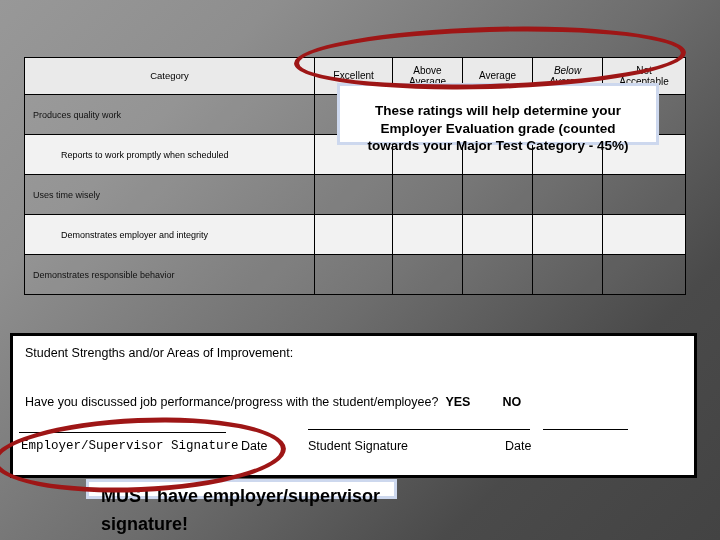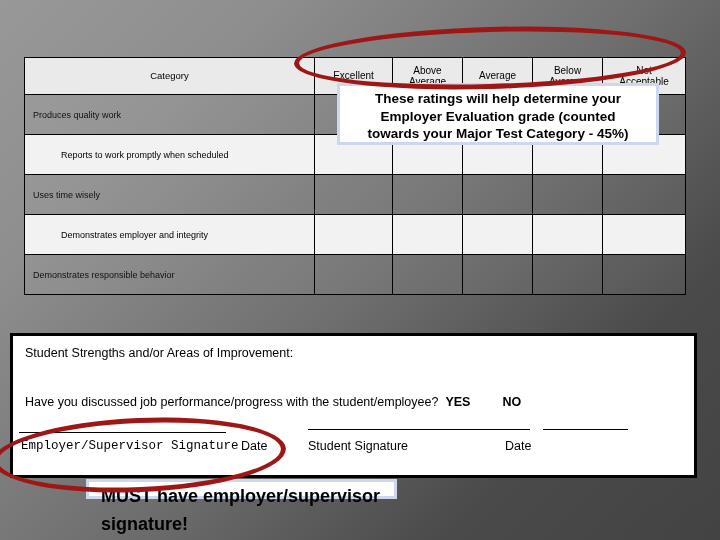--- a/index.html
+++ b/index.html
@@ -77,21 +77,21 @@
     color: #000;
     font-weight: bold;
   }
   #ratings-callout {
     left: 337px;
     top: 83px;
     width: 322px;
     height: 62px;
     font-size: 13.5px;
     line-height: 1.30;
-    padding-top: 4px;
+    padding-top: 16px;
   }
   #signature-callout {
     left: 86px;
     top: 479px;
     width: 311px;
     height: 20px;
     font-size: 18px;
     line-height: 28px;
     padding: 0;
     text-align: left;
@@ -184,21 +184,21 @@
   <table id="rating-table">
     <thead>
       <tr>
         <th class="cat-head" style="width:289px;">Category</th>
         <th style="width:77px;">Excellent</th>
         <th style="width:69px;">
           <span>Above</span><br>
           <span>Average</span>
         </th>
         <th style="width:69px;">Average</th>
-        <th style="width:69px;">
+        <th style="width:69px;font-style:italic;">
           <span>Below</span><br>
           <span>Average</span>
         </th>
         <th style="width:82px;">
           <span>Not</span><br>
           <span>Acceptable</span>
         </th>
       </tr>
     </thead>
     <tbody>

